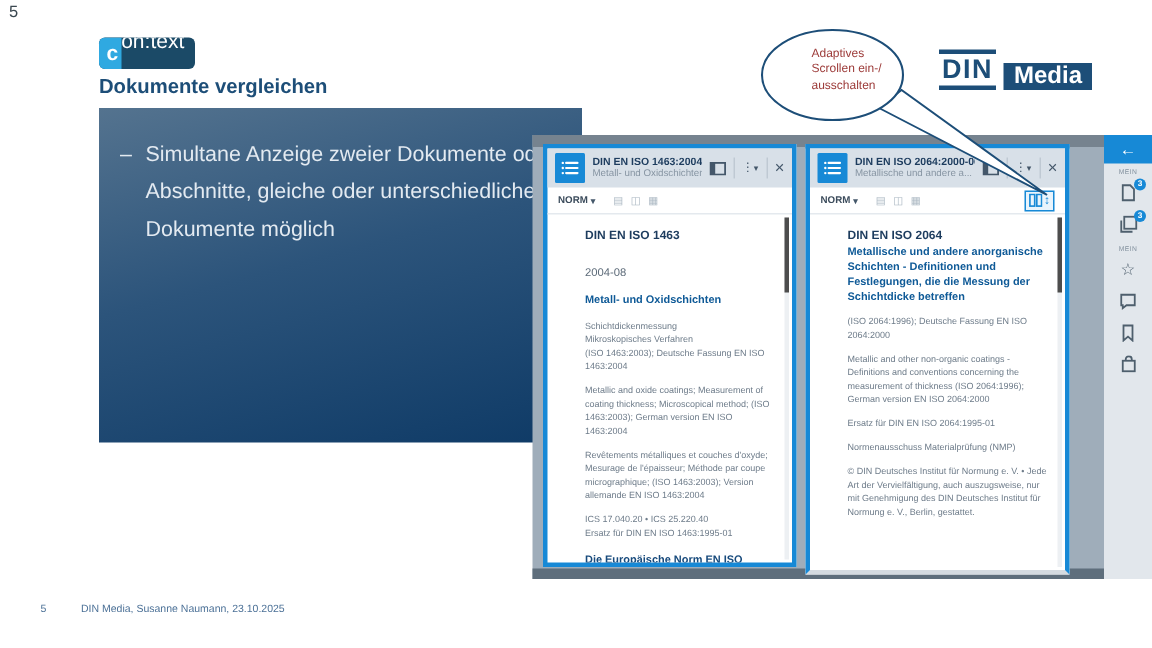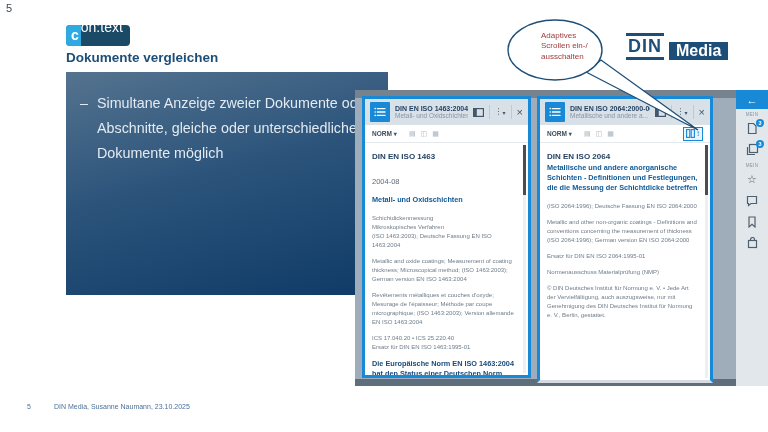--- a/index.html
+++ b/index.html
@@ -61,21 +61,21 @@
   .close-x{font-size:11px;color:#44576a;line-height:1;}
 
   .panel-toolbar{height:17px;border-bottom:1px solid #e4e9ee;display:flex;align-items:center;
      padding:0 7px;gap:6px;flex:none;}
   .filter-label{font-size:6.5px;font-weight:bold;color:#3c4c5c;display:flex;align-items:center;gap:2px;}
   .view-icons{display:flex;gap:5px;color:#a9b6c1;font-size:7px;margin-left:6px;}
   .split-btn{margin-left:auto;border:1px solid #1789d6;background:#e9f4fc;color:#1789d6;
      height:12px;display:flex;align-items:center;padding:0 2px;gap:1px;}
   .split-btn .updown{font-size:8px;line-height:1;}
 
-  .panel-body{position:relative;flex:1;padding:9px 12px 4px 7px;overflow:hidden;}
+  .panel-body{position:relative;flex:1;padding:9px 12px 4px 25px;overflow:hidden;}
   .vtrack{position:absolute;right:2px;top:2px;bottom:2px;width:3px;background:#edf0f3;}
   .vthumb{position:absolute;right:0;top:0;width:3px;height:50px;background:#4d4d4d;}
 
   .doc-number{font-size:8px;font-weight:bold;color:#1d3c5e;margin:0 0 2px;}
   .doc-edition{font-size:7.5px;color:#5d6b79;margin:16px 0 9px;}
   .doc-heading{font-size:7.3px;font-weight:bold;color:#0f5a97;line-height:1.35;margin:0 0 9px;}
   .doc-para{font-size:6px;color:#6e7c8a;line-height:1.5;margin:0 0 7px;white-space:pre-line;}
   .doc-status{font-size:7.3px;font-weight:bold;color:#174a7c;line-height:1.4;margin:3px 0 7px;}
 
   

